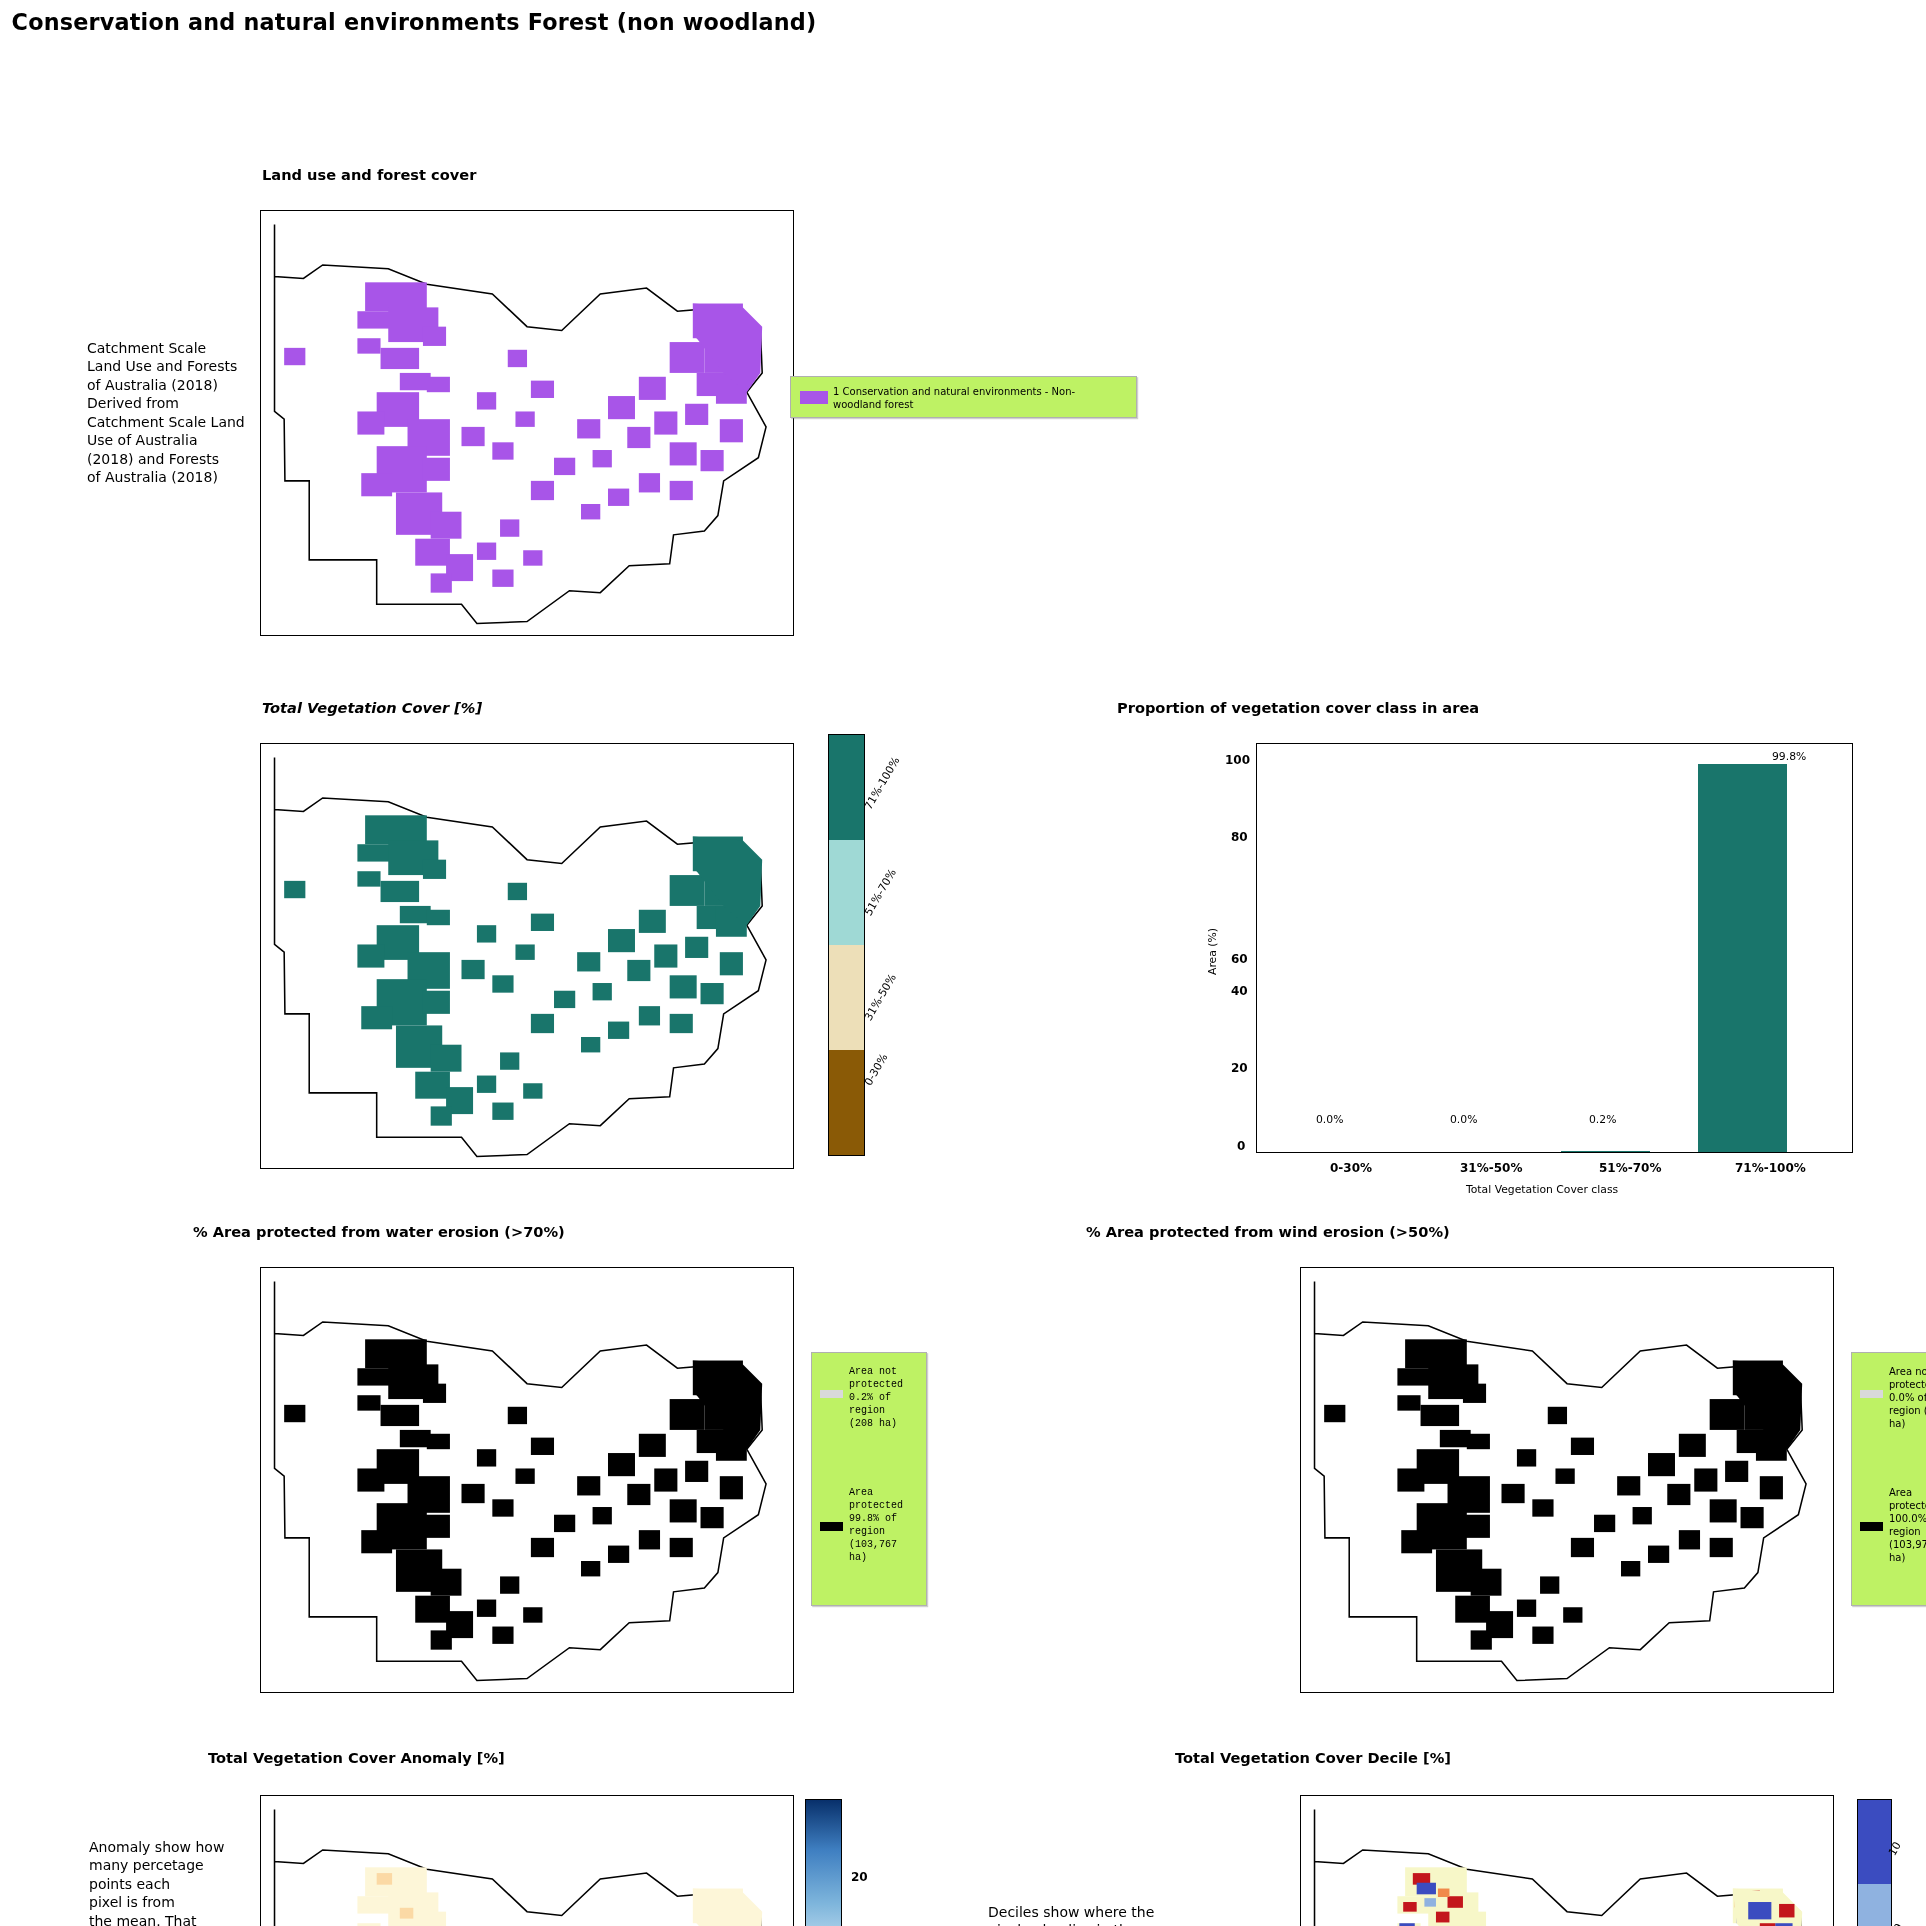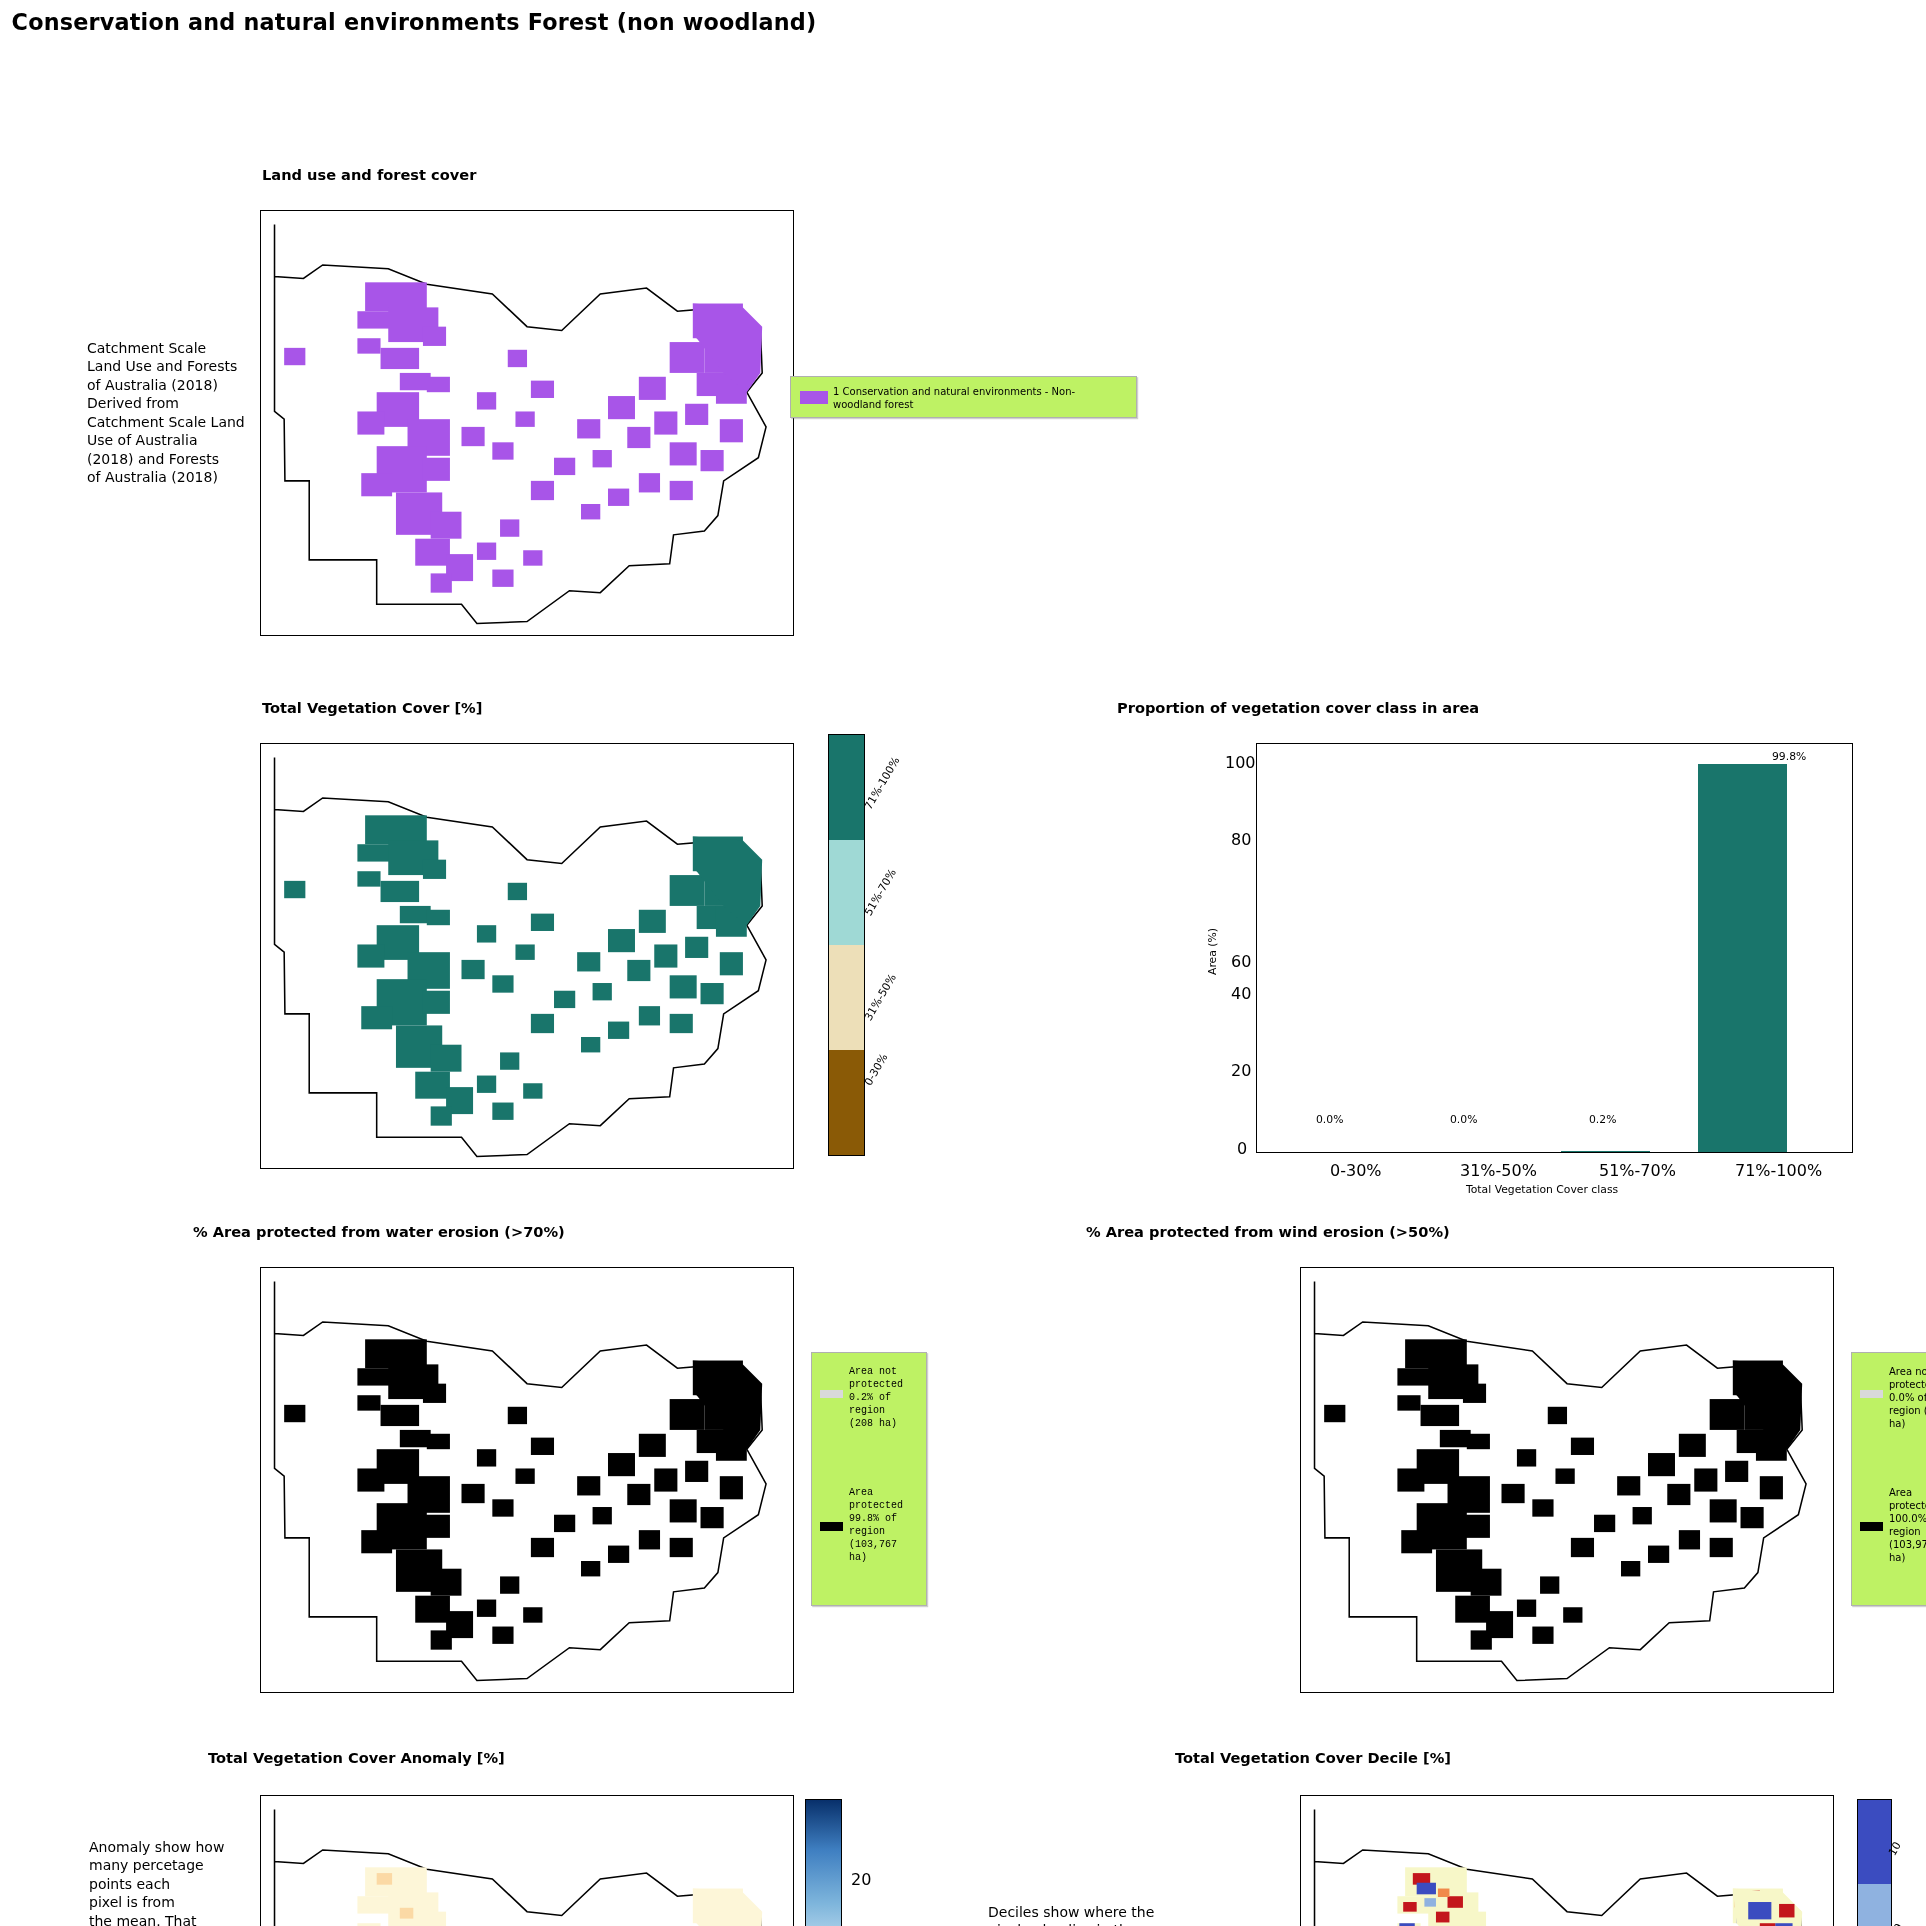--- a/index.html
+++ b/index.html
@@ -69,22 +69,23 @@
   }
   .cbar-label-rot {
     position: absolute;
     font-size: 10.8px;
     transform: rotate(-60deg);
     transform-origin: left bottom;
     white-space: nowrap;
   }
   .axis-text {
     position: absolute;
-    font-size: 16px;
+    font-size: 12px;
     white-space: nowrap;
+    font-weight: bold;
   }
   .axis-title {
     position: absolute;
     font-size: 10.8px;
     white-space: nowrap;
   }
   .y-axis-title {
     position: absolute;
     font-size: 10.8px;
     transform: rotate(-90deg);
@@ -177,21 +178,21 @@
     </g>
     <path d="M1120 240 L1250 250 L1300 300 L1295 420 L1260 470 L1200 420 L1130 330 Z" fill="#a855e8" stroke="none"></path>
   </svg>
 </div>
 <div class="legend-box" style="left:790px; top:376px; width:347px; height:42px;">
   <div class="legend-swatch" style="left:8.5px; top:14px; width:28.5px; height:13px; background:#a855e8;"></div>
   <div class="legend-text" style="left:42px; top:7.7px; width:293px;">1 Conservation and natural environments - Non-
 woodland forest</div>
 </div>
 
-<div class="panel-title" style="left:262px; top:699px; width:539px;">Total Vegetation Cover [%]</div>
+<div class="panel-title" style="left:262px; top:699px; width:539px;font-style:italic;">Total Vegetation Cover [%]</div>
 
 <div class="map-frame" style="left:260px; top:743px; width:534px; height:426px;">
   <svg width="534" height="426" viewBox="0 0 1385 1105">
     <g fill="none" stroke="#000" stroke-width="4">
       <path d="M35 35 L35 520 L60 540 L62 700 L125 700 L125 905 L300 905 L300 1020 L520 1020 L560 1070 L690 1065 L800 985 L880 990 L955 920 L1060 915 L1070 840 L1150 830 L1185 790 L1200 700 L1290 640 L1310 560 L1260 470 L1300 420 L1295 300 L1200 250 L1080 260 L1000 200 L880 215 L780 310 L690 300 L600 215 L430 190 L330 150 L160 140 L110 175 L35 170 Z"></path>
     </g>
     <g fill="#19756b">
       <rect x="270" y="185" width="160" height="75"></rect>
       <rect x="250" y="260" width="90" height="45"></rect>
       <rect x="330" y="250" width="130" height="90"></rect>

